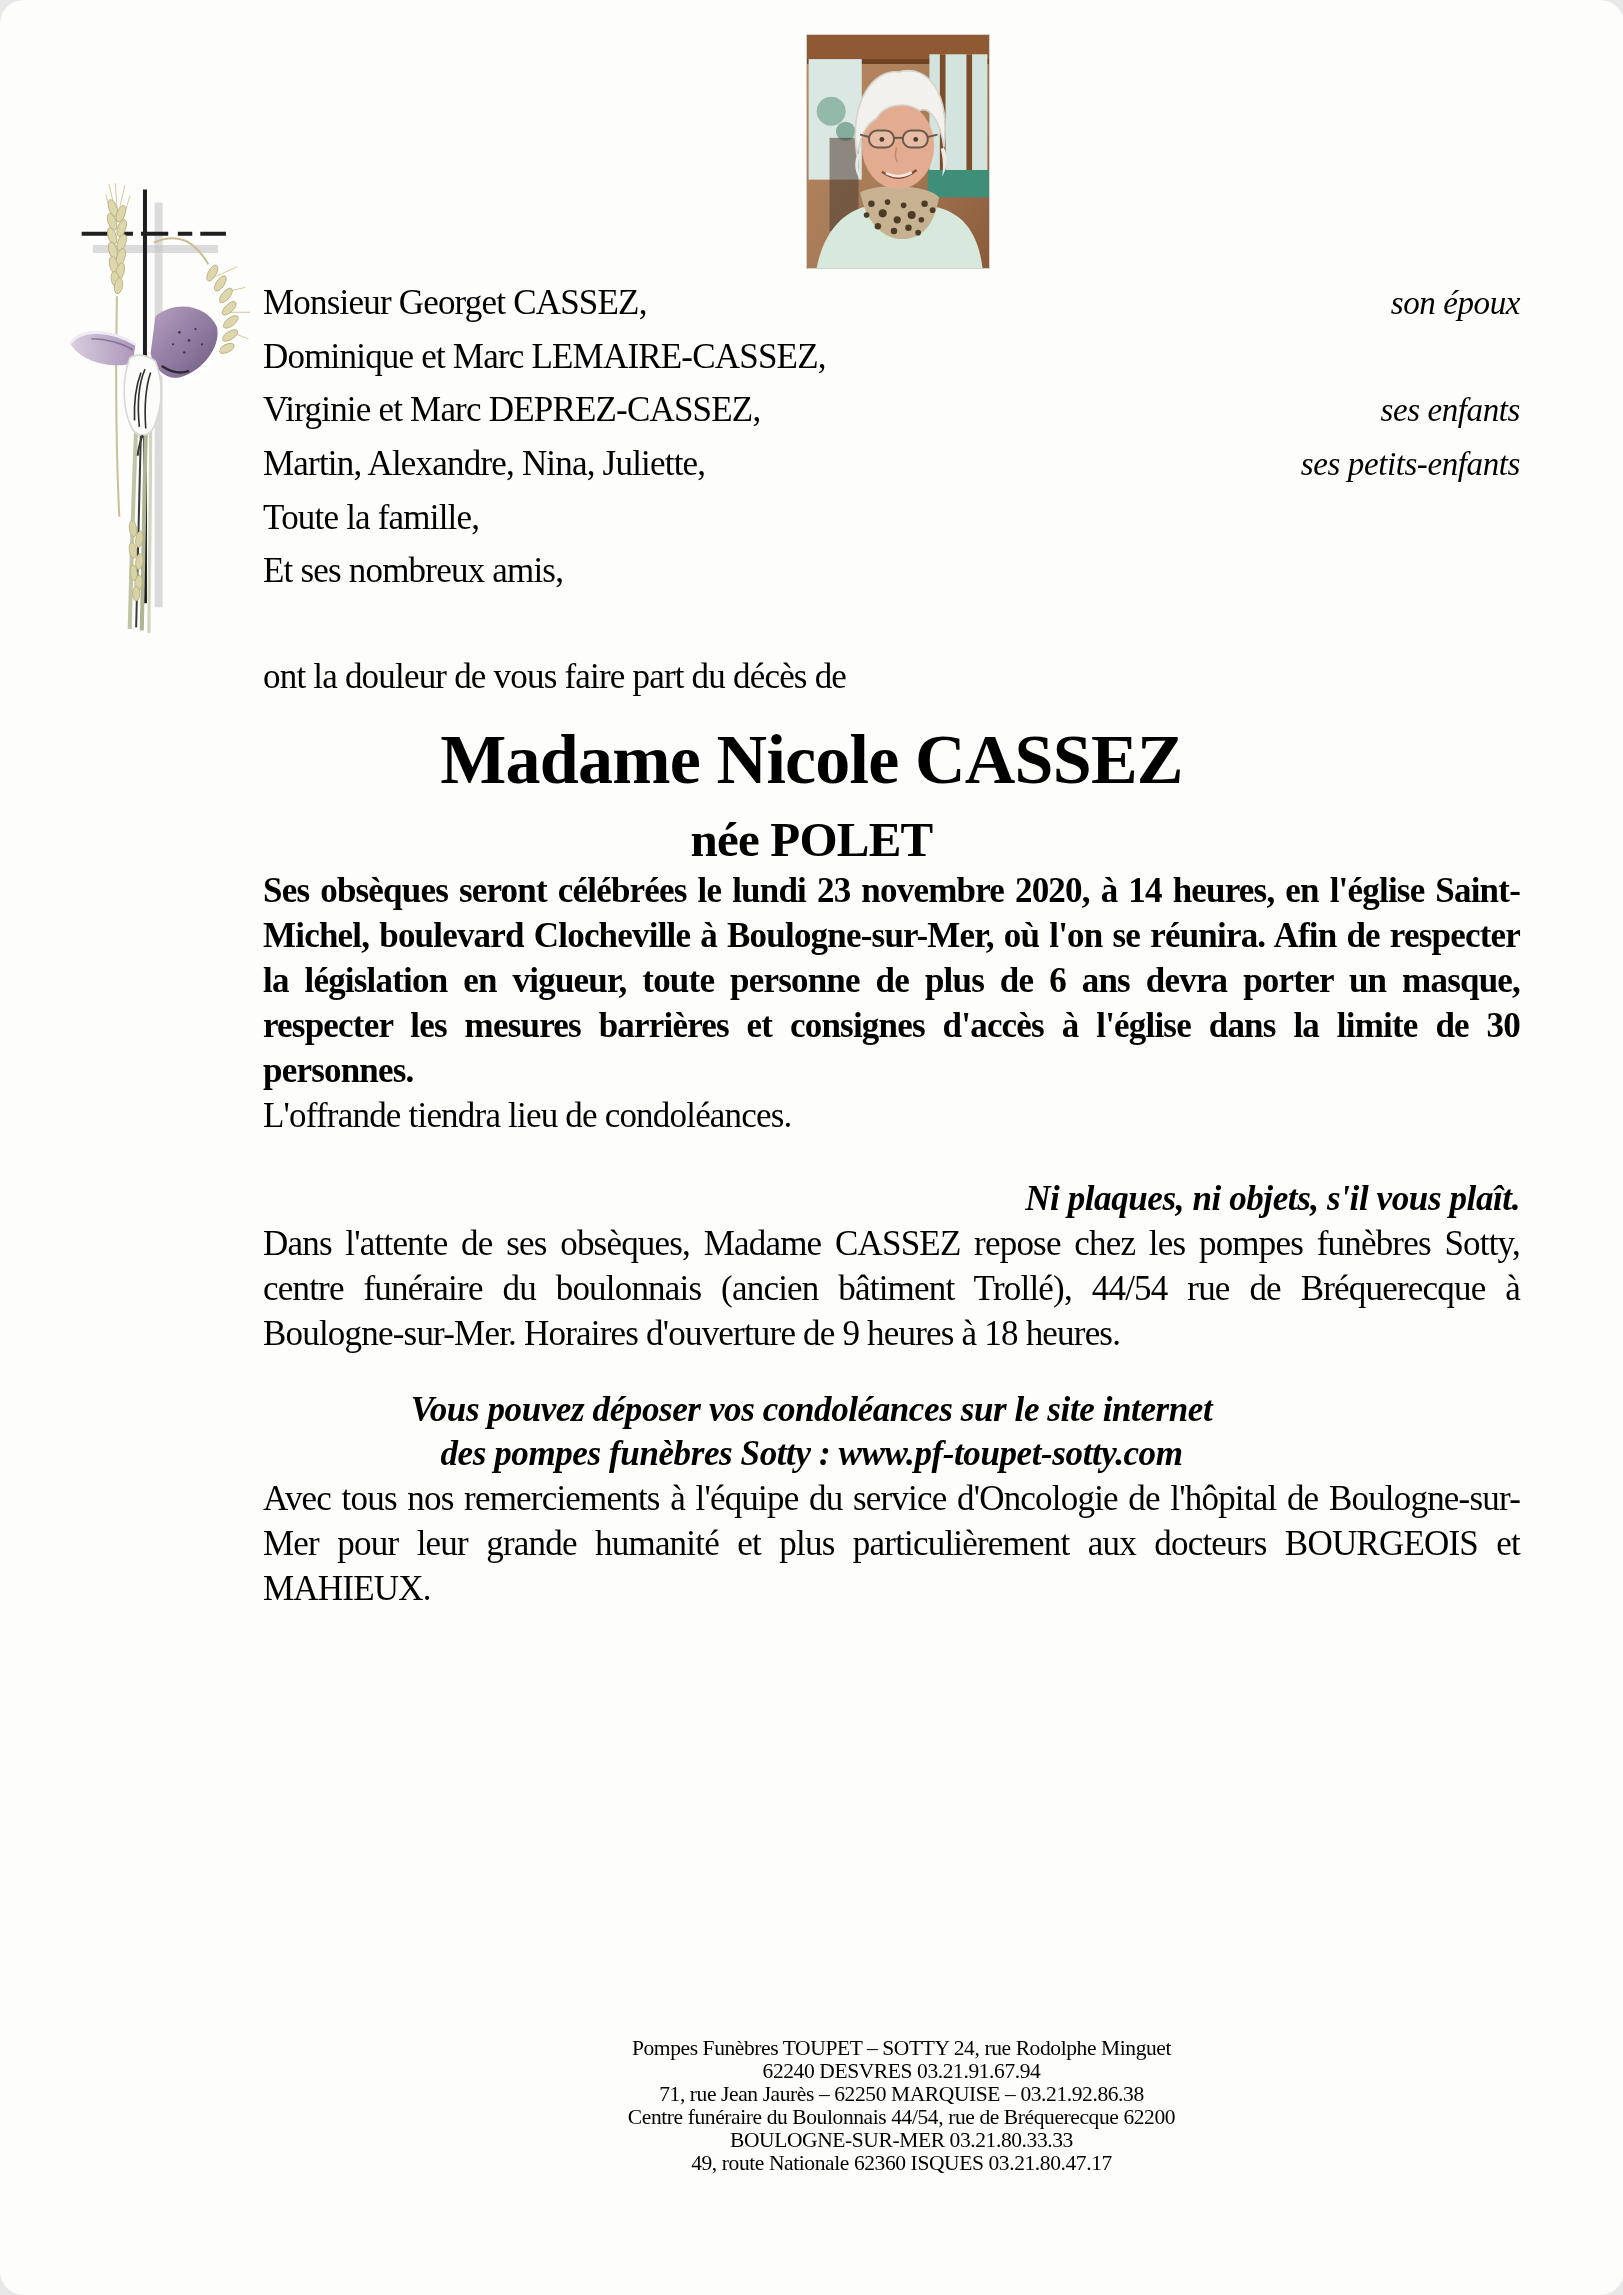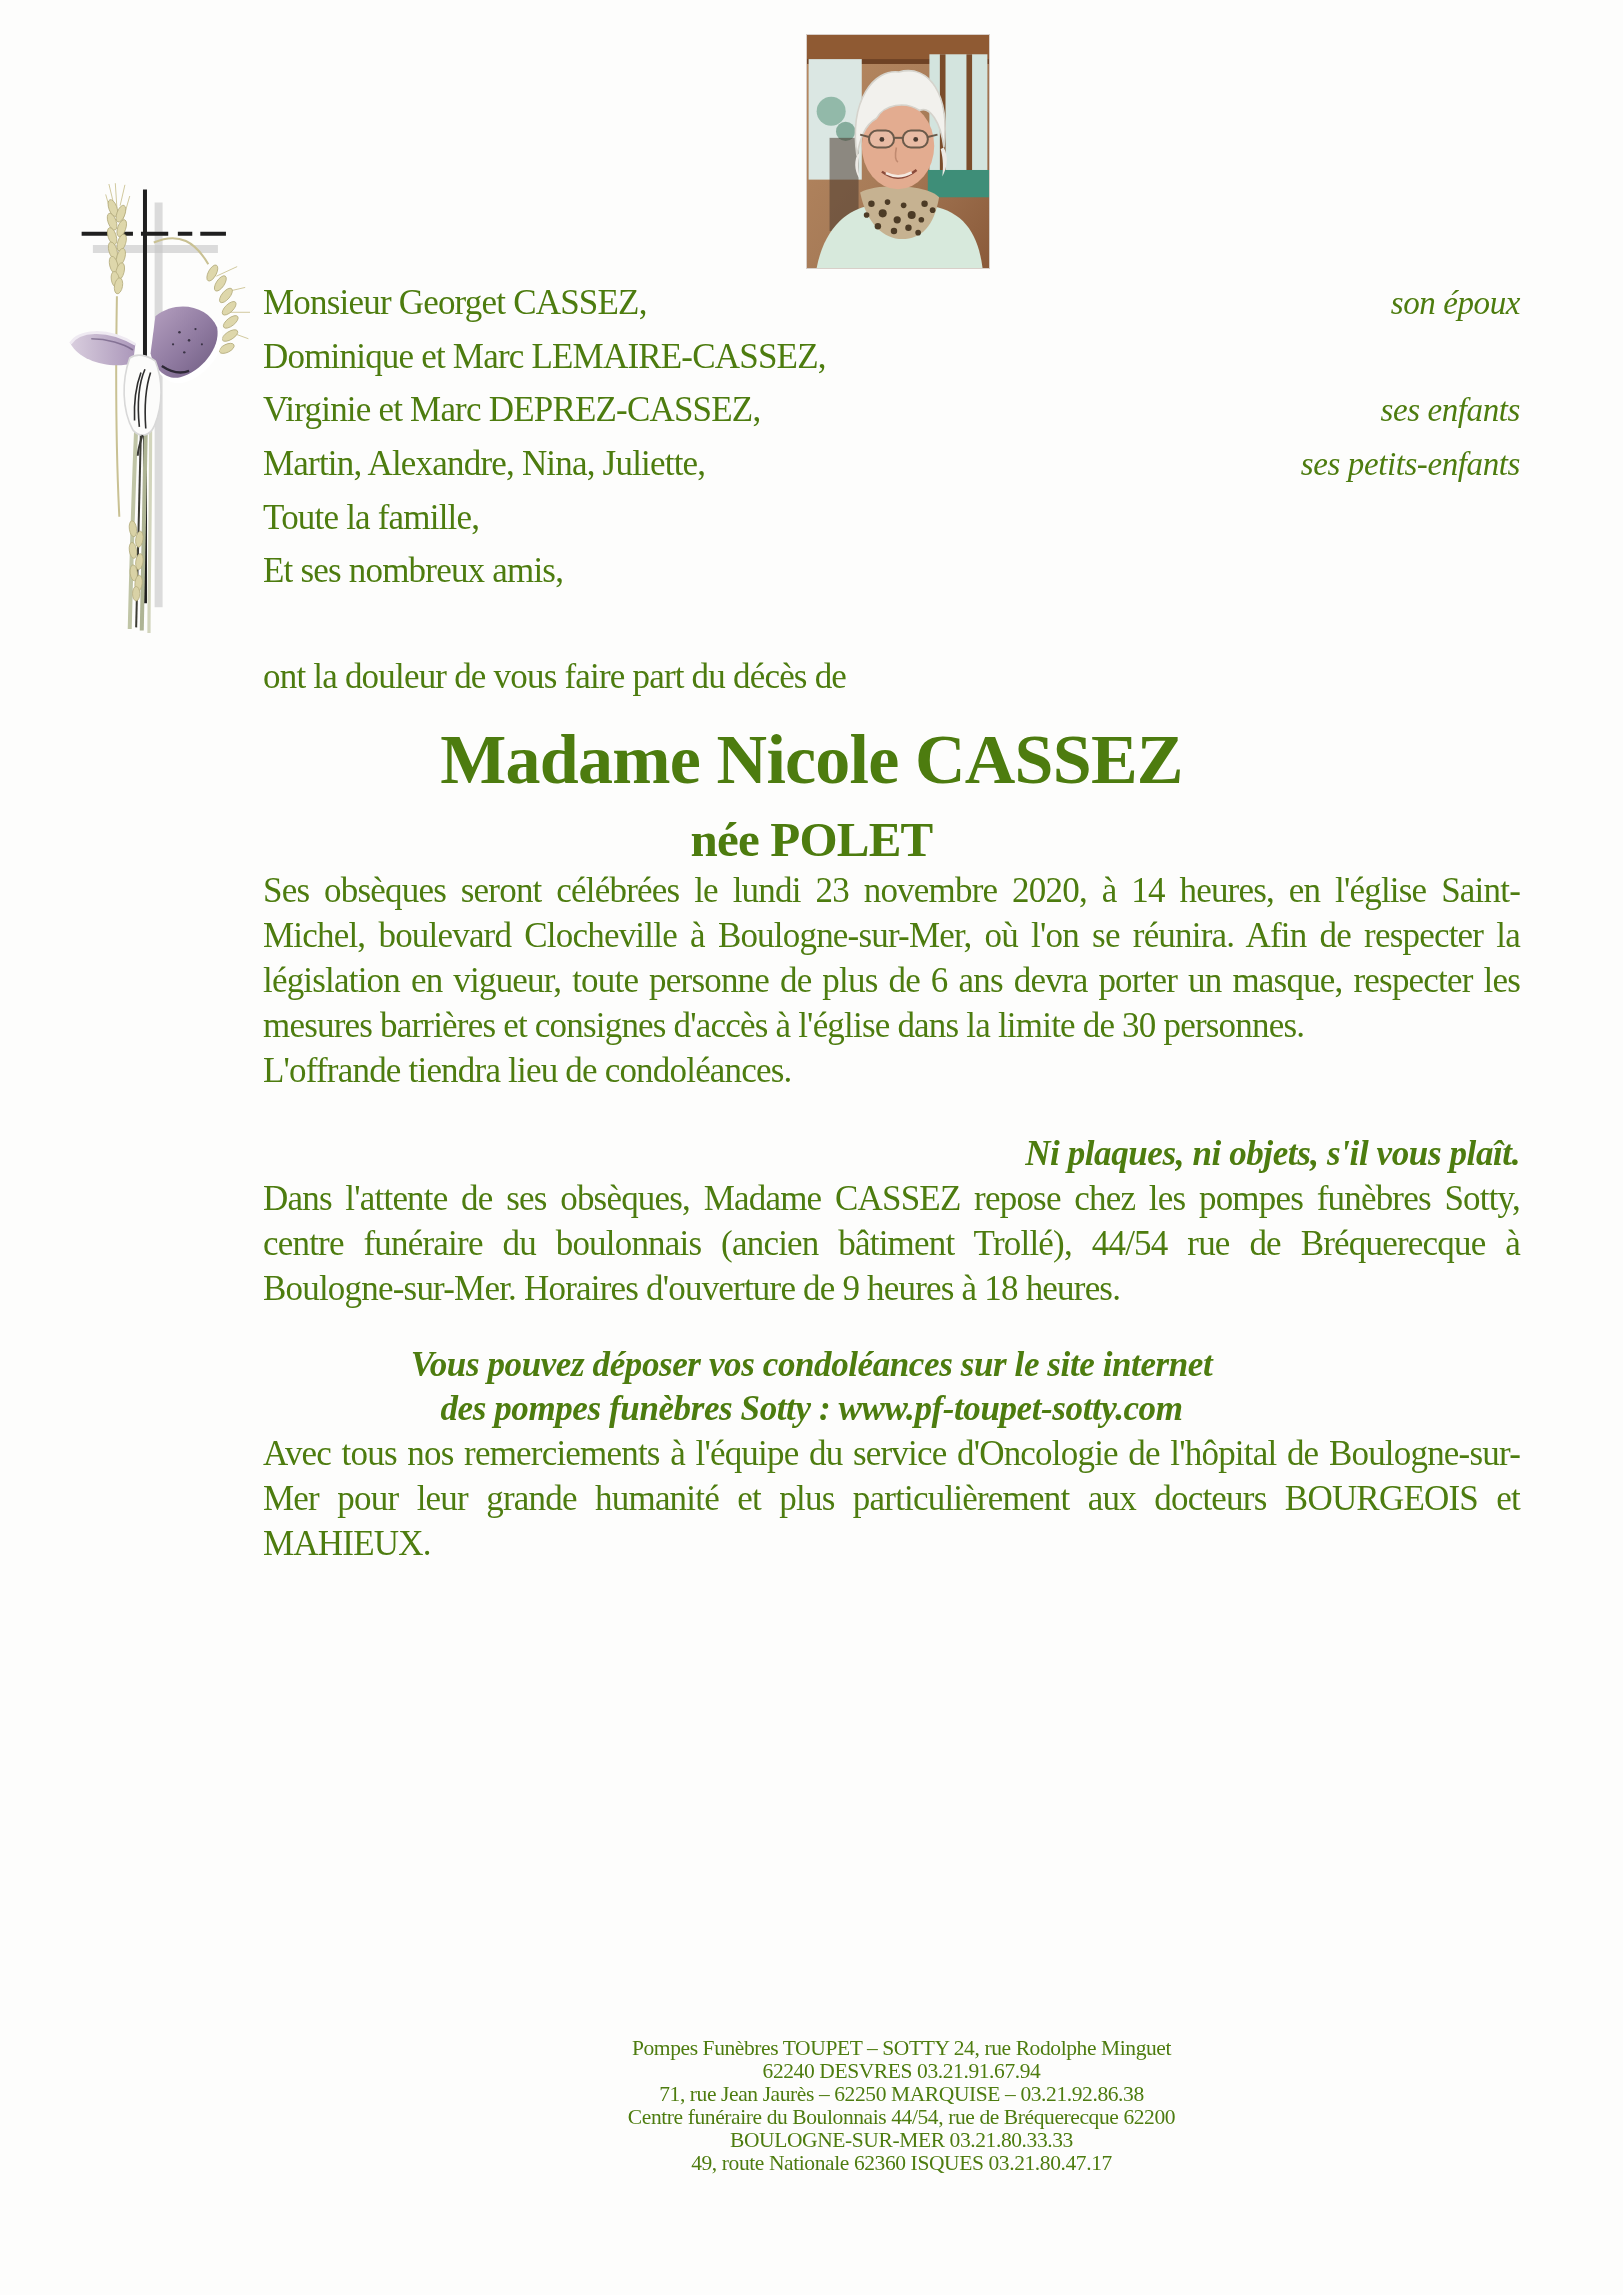--- a/index.html
+++ b/index.html
@@ -1,42 +1,43 @@
 <!DOCTYPE html>
 <html style="font-size:12.8px"><head>
 <meta charset="utf-8">
 <style>
   html,body{margin:0;padding:0;background:#e8e8e8;}
   .page{
     position:relative;
     width:1624px;height:2295px;
     background:#fdfdfc;
     font-family:"Liberation Serif","DejaVu Serif",serif;
-    color:#4d7c0f;
+    color:#000000;
     overflow:hidden;
+    border-radius:24px;
   }
   .photo-frame{
     position:absolute;left:807px;top:35px;width:182px;height:233px;
     outline:0.8px solid #d8cfc9;
   }
   .photo-frame svg{display:block;width:100%;height:100%;}
   .cross-art{position:absolute;left:59px;top:180px;width:196px;height:461px;}
   .content{position:absolute;left:263px;top:276px;width:1257px;}
   .names{display:flex;flex-direction:column;}
   .name-row{display:flex;justify-content:space-between;align-items:baseline;line-height:53px;}
   .name-left{font-size:35px;letter-spacing:-0.8px;white-space:nowrap;}
   .name-right{font-size:33px;font-style:italic;letter-spacing:-0.4px;white-space:nowrap;}
   .intro{margin:57px 0 0 0;font-size:35px;letter-spacing:-0.8px;line-height:45px;}
   .centered-block{width:1097px;text-align:center;}
   .title{margin:21px 0 0 0;font-size:70px;font-weight:bold;letter-spacing:-0.8px;line-height:80px;}
   .subtitle{margin:11px 0 0 0;font-size:49px;font-weight:bold;letter-spacing:-0.8px;line-height:57px;}
   p.body{margin:0;font-size:35px;letter-spacing:-0.8px;line-height:45px;}
   .justify{text-align:justify;}
   .mt-death{margin-top:59px;}
-  .mt-funeral{margin-top:33px;}
+  .mt-funeral{margin-top:33px;font-weight:bold;}
   .mt-offering{margin-top:24px;}
   .mt-burial{margin-top:22px;}
   .note-right{
     margin:38px 0 0 0;text-align:right;
     font-size:35px;font-weight:bold;font-style:italic;letter-spacing:-0.4px;line-height:45px;
   }
   .mt-repose{margin-top:69px;}
   .condolences{margin-top:32px;font-weight:bold;font-style:italic;font-size:35px;line-height:43px;letter-spacing:-0.4px;}
   .condolences p{margin:1px;}
   .mt-thanks{margin-top:32px;}

